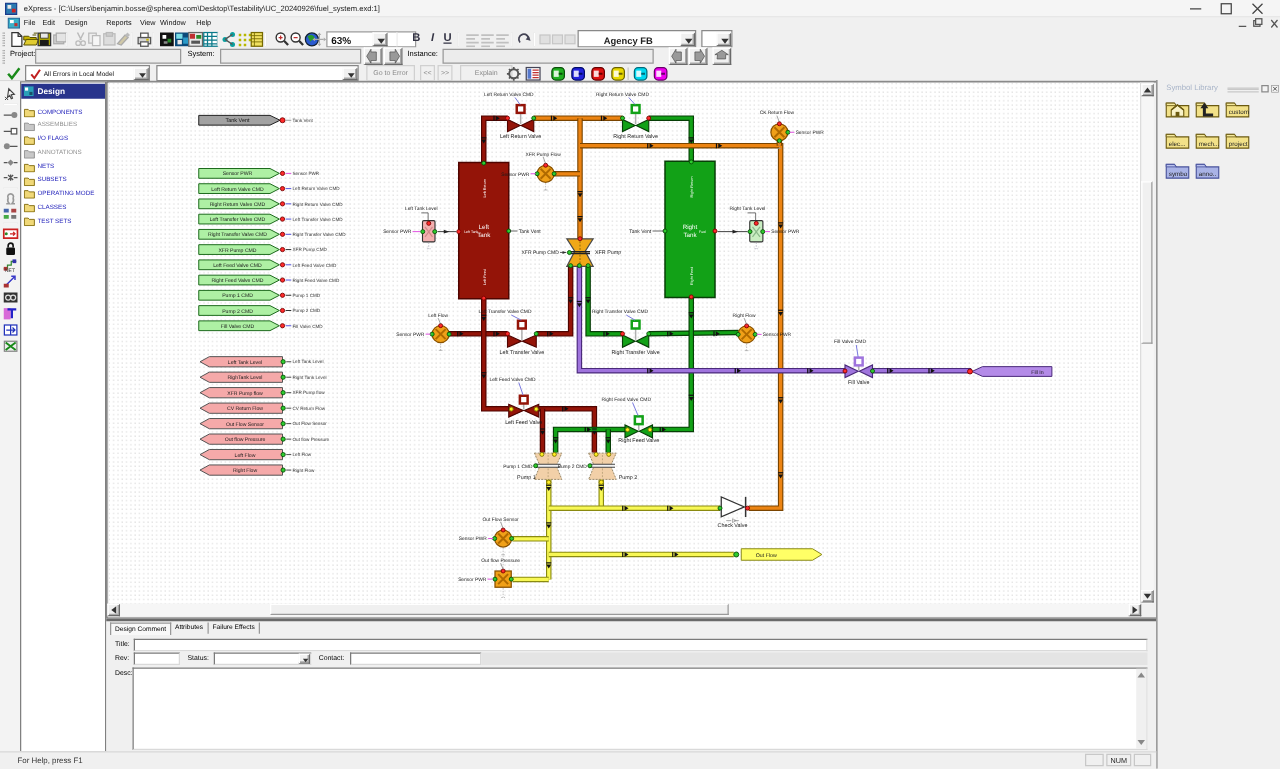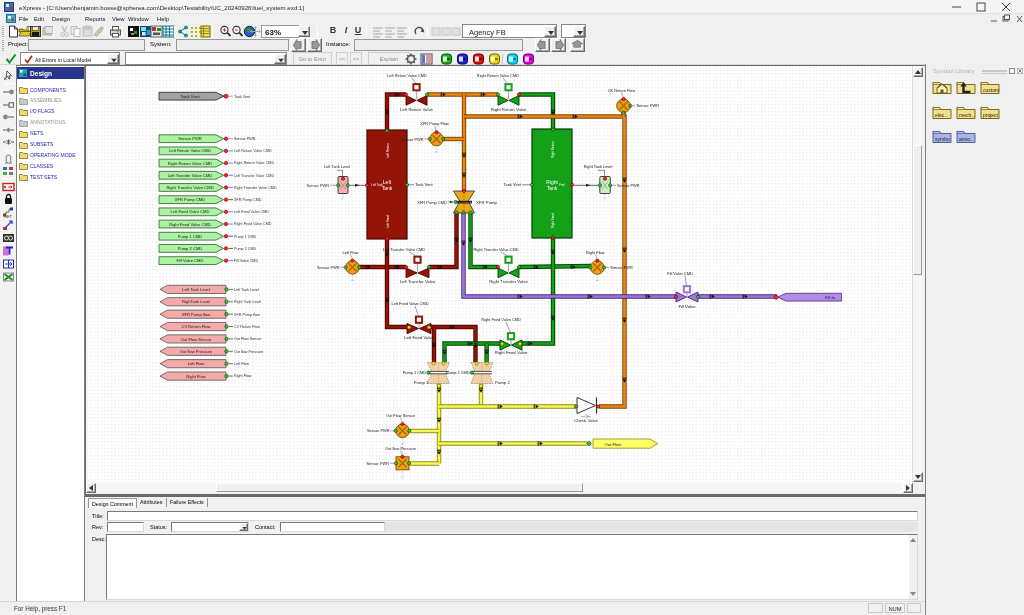--- a/index.html
+++ b/index.html
@@ -151,21 +151,21 @@
   </svg>
 <svg class="s" style="left:243px;top:25px" width="13" height="13" viewBox="0 0 13 13">
     <circle cx="6.5" cy="6.5" r="5.2" fill="#2a5ad0"></circle>
     <path d="M3,4 q3,-2 5,0 q2,2 -1,3 q-3,1 -1,3" fill="#2a9a2a"></path>
     <ellipse cx="6.5" cy="6.5" rx="5.2" ry="5.2" fill="none" stroke="#123"></ellipse>
   </svg>
 <svg class="s" style="left:249px;top:25px" width="13" height="13" viewBox="0 0 13 13">
     <path d="M6.5,1 l1.5,2 h-3 z M6.5,12 l1.5,-2 h-3 z M1,6.5 l2,-1.5 v3 z M12,6.5 l-2,-1.5 v3 z" fill="#aaa"></path>
     <path d="M6.5,3 v7 M3,6.5 h7" stroke="#aaa"></path>
   </svg>
-<div class="s fld" style="left:261px;top:25px;width:38px;height:13px">
+<div class="s fld" style="left:261px;top:25px;width:72px;height:13px">
     <div class="s" style="left:3px;top:2px;font-size:8px;font-weight:bold;color:#111">63%</div>
     <div class="s btn3" style="left:36px;top:0px;width:12px;height:11px">
       <svg width="12" height="11" viewBox="0 0 12 11">
         <path d="M3,4 h6 l-3,4 z" fill="#333"></path>
       </svg>
     </div>
   </div>
 <div class="s" style="left:317px;top:26px;width:1px;height:11px;background:#c6c6c6;border-right:1px solid #fff"></div>
 <div class="s" style="left:327px;top:25px;width:12px;font-size:9px;font-weight:bold;color:#334;text-align:center">B</div>
 <div class="s" style="left:340px;top:25px;width:12px;font-size:9px;font-style:italic;font-weight:bold;color:#334;text-align:center">I</div>
@@ -195,21 +195,21 @@
 <svg class="s" style="left:431px;top:26px" width="10" height="11" viewBox="0 0 10 11">
     <rect x="1" y="2" width="8" height="7" fill="#e0e0e0" stroke="#c6c6c6"></rect>
   </svg>
 <svg class="s" style="left:441px;top:26px" width="10" height="11" viewBox="0 0 10 11">
     <rect x="1" y="2" width="8" height="7" fill="#e0e0e0" stroke="#c6c6c6"></rect>
   </svg>
 <svg class="s" style="left:451px;top:26px" width="10" height="11" viewBox="0 0 10 11">
     <rect x="1" y="2" width="8" height="7" fill="#e0e0e0" stroke="#c6c6c6"></rect>
   </svg>
 <div class="s fld" style="left:462px;top:24px;width:95px;height:14px;border-color:#888">
-    <div class="s" style="left:6px;top:3px;font-size:7.5px;font-weight:normal;color:#222">Agency FB</div>
+    <div class="s" style="left:20px;top:3px;font-size:7.5px;font-weight:bold;color:#222">Agency FB</div>
     <div class="s btn3" style="left:81px;top:1px;width:12px;height:11px">
       <svg width="12" height="11" viewBox="0 0 12 11">
         <path d="M3,4 h6 l-3,4 z" fill="#333"></path>
       </svg>
     </div>
   </div>
 <div class="s fld" style="left:561px;top:24px;width:25px;height:14px;border-color:#888">
     <div class="s btn3" style="left:11px;top:1px;width:12px;height:11px">
       <svg width="12" height="11" viewBox="0 0 12 11">
         <path d="M3,4 h6 l-3,4 z" fill="#333"></path>

